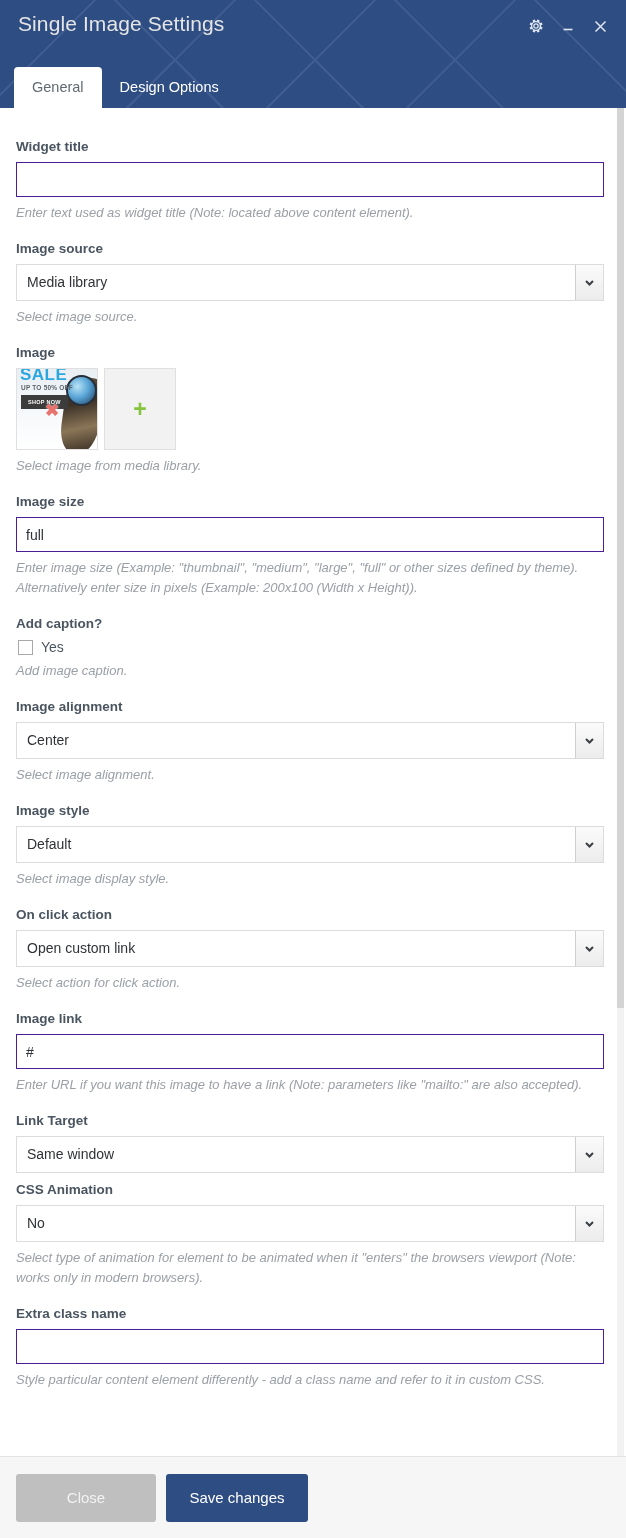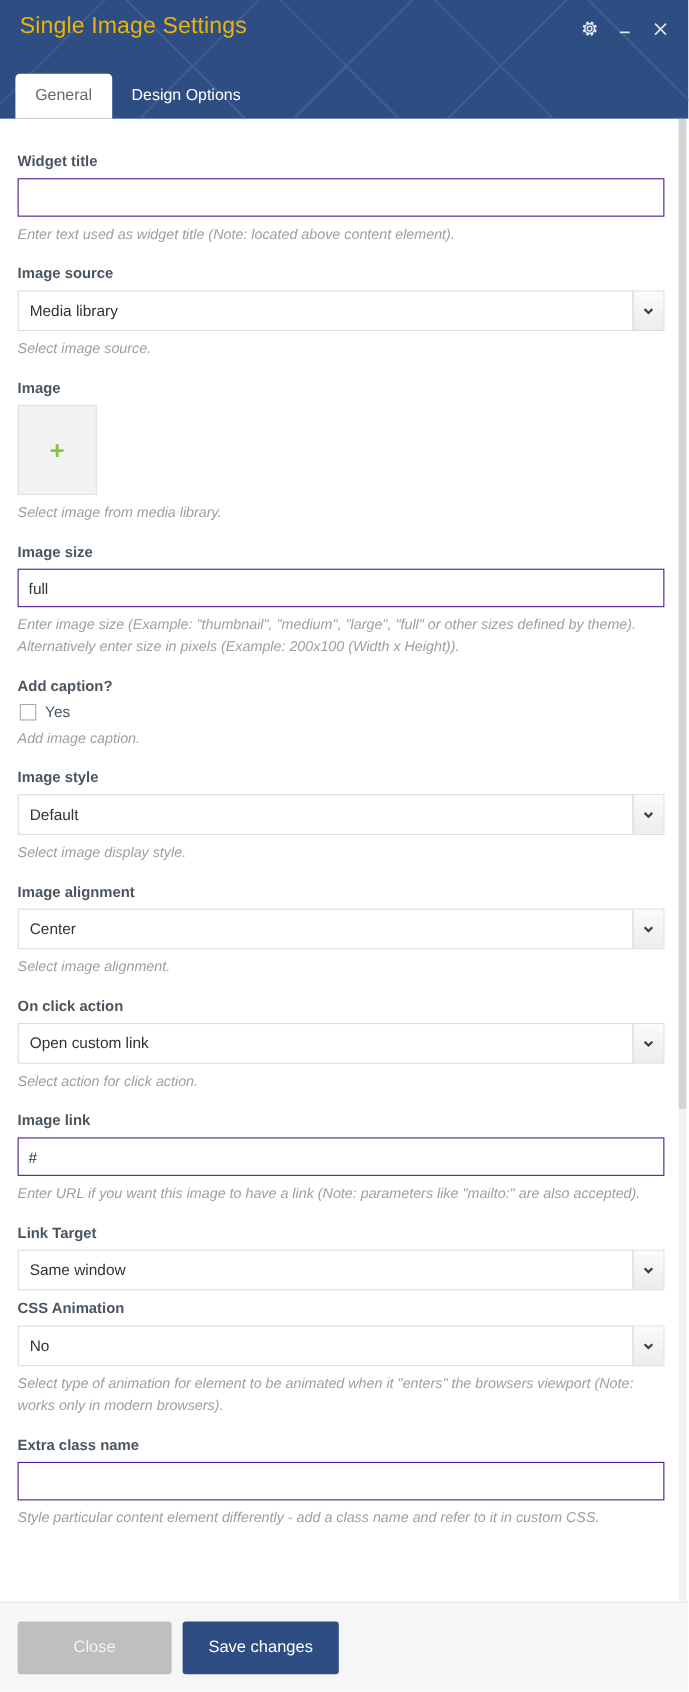--- a/index.html
+++ b/index.html
@@ -34,21 +34,21 @@
     position: absolute;
     inset: 0;
     pointer-events: none;
     opacity: 1;
   }
   .vc-title {
     position: absolute;
     left: 18px;
     top: 11px;
     font-size: 21px;
-    color: #eab308;
+    color: #e5e5e5;
     letter-spacing: 0.1px;
     font-weight: 400;
     line-height: 26px;
   }
   .vc-header-controls {
     position: absolute;
     right: 10px;
     top: 13px;
     display: flex;
     align-items: center;
@@ -405,69 +405,79 @@
               <path d="M3 5 L6.5 8.5 L10 5"></path>
             </svg>
           </div>
         </div>
         <div class="field-desc">Select image source.</div>
       </div>
 
       <div class="field">
         <div class="field-label">Image</div>
         <div class="vc-image-row">
+          <div class="vc-thumb">
+            <div class="banner">
+              <div class="watch-band"></div>
+              <div class="watch-face"></div>
+              <div class="sale">SALE</div>
+              <div class="upto">UP TO 50% OFF</div>
+              <div class="shopnow">SHOP NOW</div>
+            </div>
+            <div class="remove-x">✖</div>
+          </div>
           <div class="vc-add-image">
             <span class="plus">+</span>
           </div>
         </div>
         <div class="field-desc">Select image from media library.</div>
       </div>
 
       <div class="field">
         <div class="field-label">Image size</div>
         <input class="vc-input" type="text" value="full" style="">
         <div class="field-desc">Enter image size (Example: "thumbnail", "medium", "large", "full" or other sizes defined by theme). Alternatively enter size in pixels (Example: 200x100 (Width x Height)).</div>
       </div>
 
       <div class="field">
         <div class="field-label">Add caption?</div>
         <div class="vc-checkbox-row">
           <span class="vc-checkbox"></span>
           <span class="vc-checkbox-label">Yes</span>
         </div>
         <div class="field-desc">Add image caption.</div>
+      </div>
+
+      <div class="field">
+        <div class="field-label">Image alignment</div>
+        <div class="vc-select-wrap">
+          <div class="vc-select-value">Center</div>
+          <div class="vc-select-btn">
+            <svg width="13" height="13" viewBox="0 0 13 13" fill="none" stroke="currentColor" stroke-width="2">
+                <path d="M3 5 L6.5 8.5 L10 5"></path>
+              </svg>
+          </div>
+        </div>
+        <div class="field-desc">Select image alignment.</div>
       </div>
 
       <div class="field">
         <div class="field-label">Image style</div>
         <div class="vc-select-wrap">
           <div class="vc-select-value">Default</div>
           <div class="vc-select-btn">
             <svg width="13" height="13" viewBox="0 0 13 13" fill="none" stroke="currentColor" stroke-width="2">
                 <path d="M3 5 L6.5 8.5 L10 5"></path>
               </svg>
           </div>
         </div>
         <div class="field-desc">Select image display style.</div>
       </div>
 
       <div class="field">
-        <div class="field-label">Image alignment</div>
-        <div class="vc-select-wrap">
-          <div class="vc-select-value">Center</div>
-          <div class="vc-select-btn">
-            <svg width="13" height="13" viewBox="0 0 13 13" fill="none" stroke="currentColor" stroke-width="2">
-                <path d="M3 5 L6.5 8.5 L10 5"></path>
-              </svg>
-          </div>
-        </div>
-        <div class="field-desc">Select image alignment.</div>
-      </div>
-
-      <div class="field">
         <div class="field-label">On click action</div>
         <div class="vc-select-wrap">
           <div class="vc-select-value">Open custom link</div>
           <div class="vc-select-btn">
             <svg width="13" height="13" viewBox="0 0 13 13" fill="none" stroke="currentColor" stroke-width="2">
                 <path d="M3 5 L6.5 8.5 L10 5"></path>
               </svg>
           </div>
         </div>
         <div class="field-desc">Select action for click action.</div>

